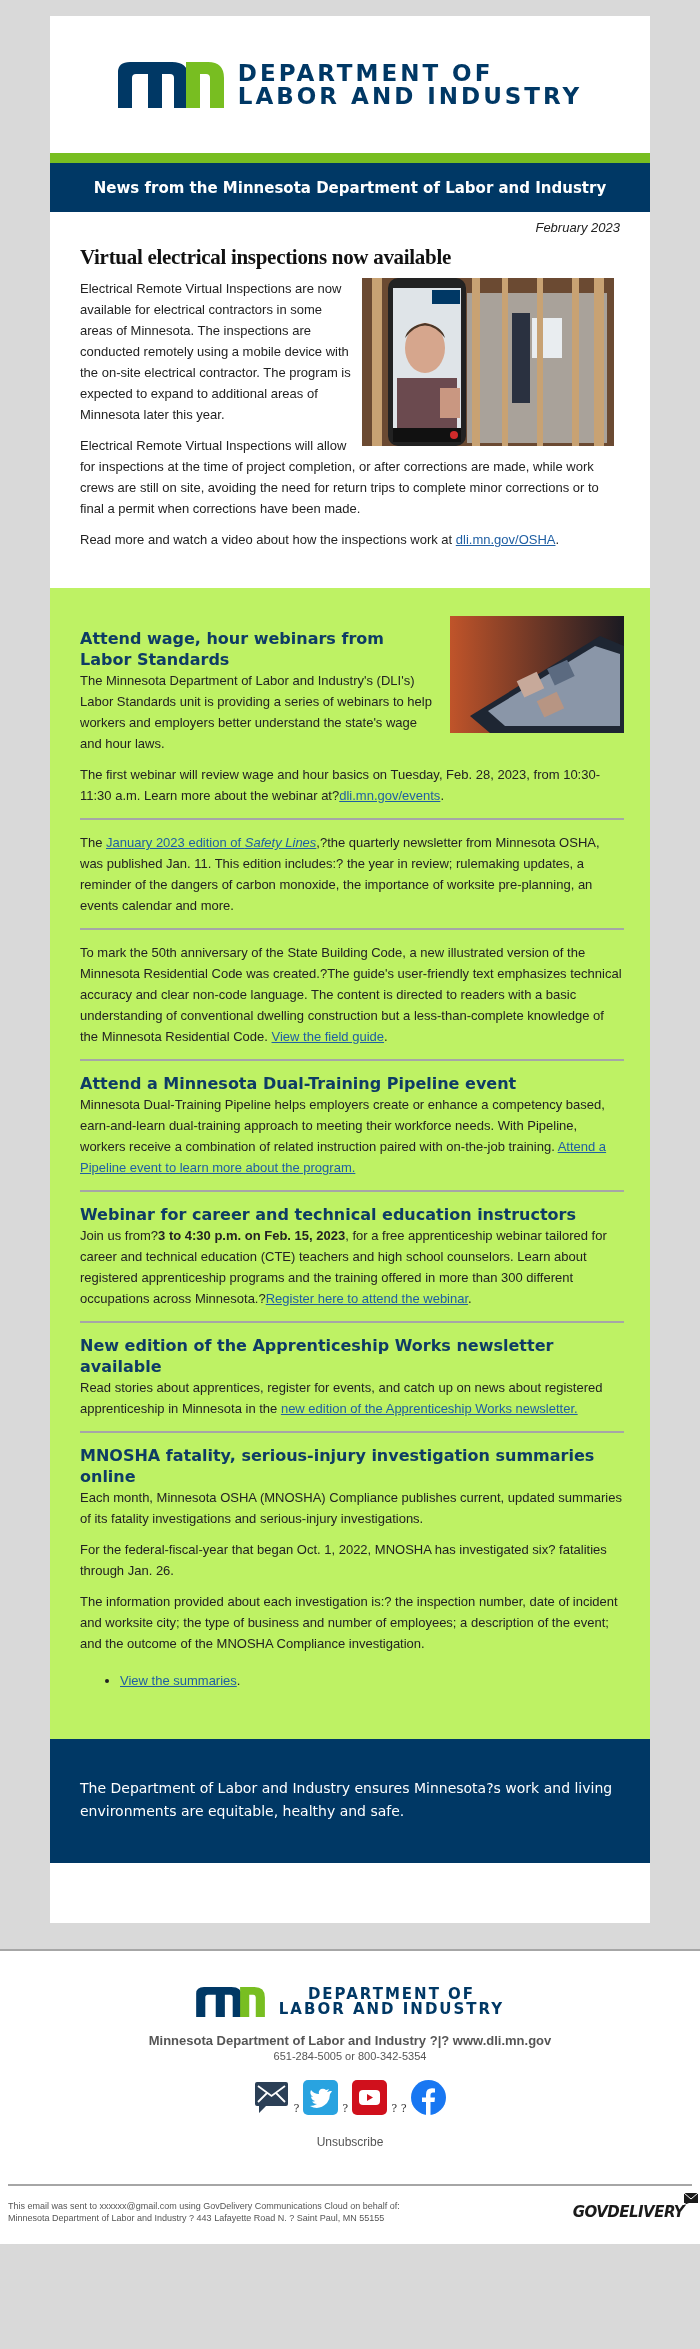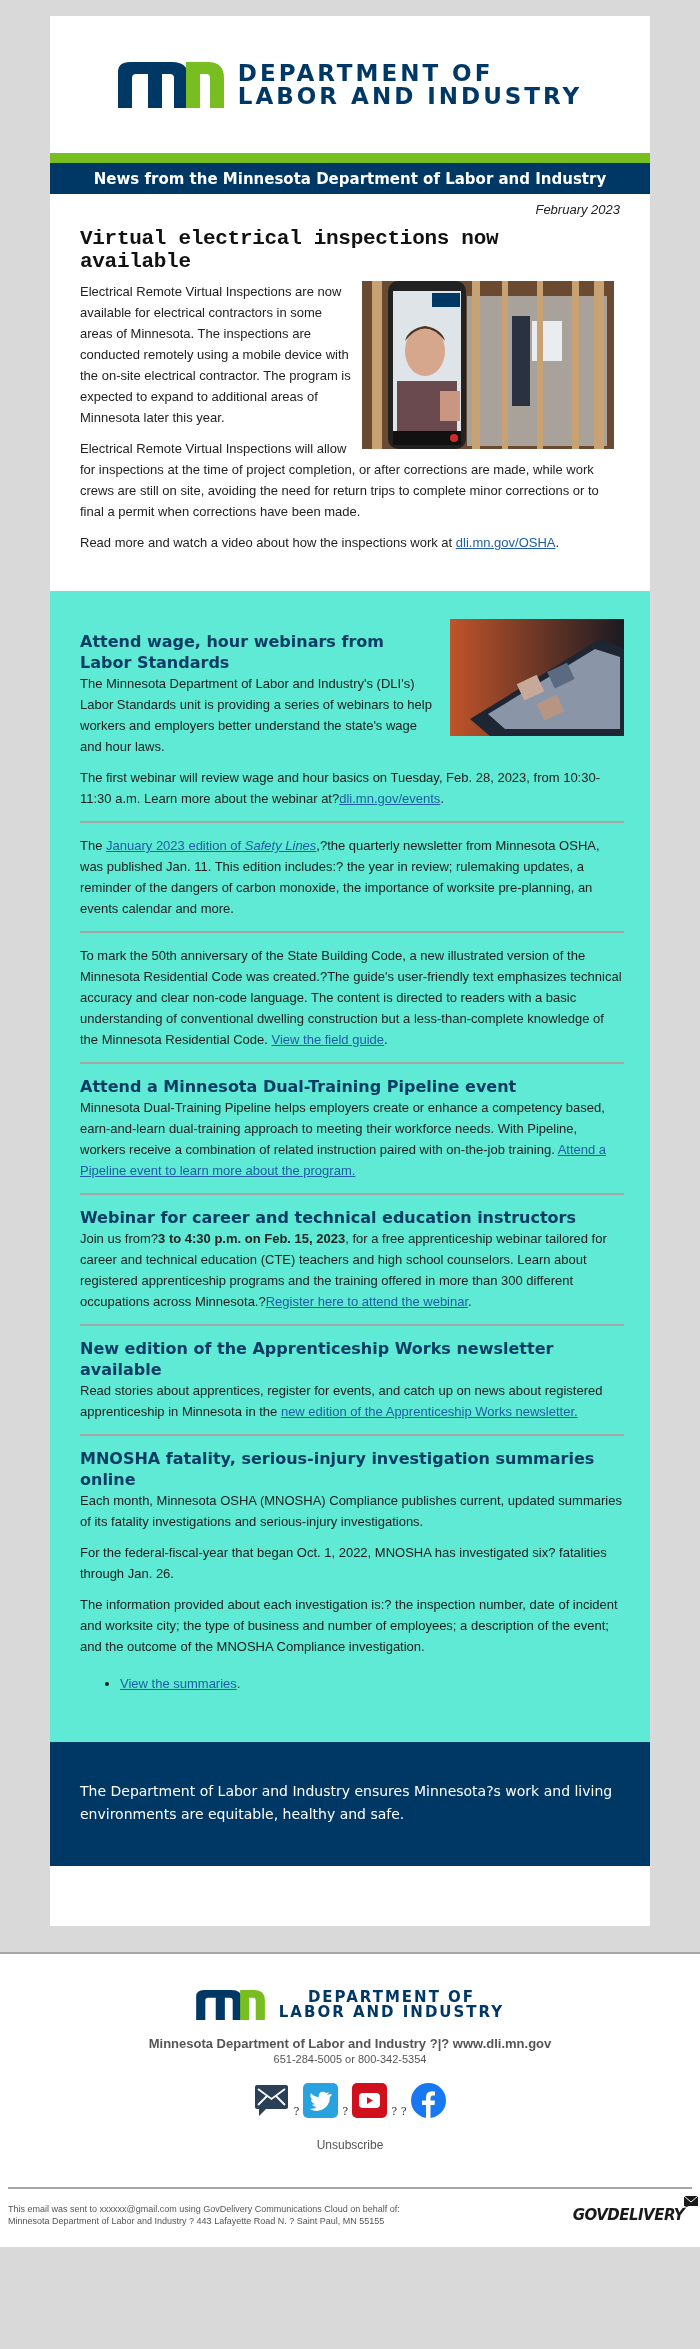--- a/index.html
+++ b/index.html
@@ -13,31 +13,31 @@
     .logo-area { height: 137px; display: flex; align-items: center; justify-content: center; }
     .logo { display: flex; align-items: center; gap: 14px; }
     .mn-mark { display: flex; align-items: flex-end; }
     .mn-m { width: 70px; height: 46px; position: relative; }
     .mn-n { width: 38px; height: 46px; position: relative; margin-left: -2px; }
     .logo-text { color: #003865; font-family: "DejaVu Sans", sans-serif; font-weight: bold; letter-spacing: 3px; line-height: 1.0; }
     .logo-text .l1 { font-size: 23px; display: block; }
     .logo-text .l2 { font-size: 23px; display: block; }
 
     .green-band { height: 10px; background: #78be21; }
-    .blue-band { height: 31px; background: #003865; color: #fff; display: flex; align-items: center; justify-content: center; font-weight: bold; font-size: 15px; font-family: "DejaVu Sans", sans-serif; }
+    .blue-band { height: 49px; background: #003865; color: #fff; display: flex; align-items: center; justify-content: center; font-weight: bold; font-size: 15px; font-family: "DejaVu Sans", sans-serif; }
 
     .date { text-align: right; font-style: italic; font-size: 13px; padding: 8px 30px 0 0; color: #222; }
 
     .lead { padding: 10px 30px 28px 30px; }
-    .lead h1 { font-family: Liberation Mono, monospace; font-size: 21px; font-weight: bold; color: #111; margin-bottom: 8px; letter-spacing: -0.3px; }
+    .lead h1 { font-family: Liberation Serif, serif; font-size: 21px; font-weight: bold; color: #111; margin-bottom: 8px; letter-spacing: -0.3px; }
     .lead .wrap { overflow: hidden; }
     .lead .photo { float: right; width: 252px; height: 168px; margin: 0 6px 4px 10px; }
     p.body { font-size: 13px; line-height: 21px; margin-bottom: 10px; }
 
-    .gray { background: #5eead4; padding: 40px 26px 36px 30px; }
+    .gray { background: #bef264; padding: 40px 26px 36px 30px; }
     .article { padding: 12px 0 12px 0; border-bottom: 2px solid #a6a6a6; }
     .article:last-child { border-bottom: none; }
     .article:first-child { padding-top: 0; }
     .article h2 { font-family: "DejaVu Sans", sans-serif; font-size: 16px; font-weight: bold; color: #0e3c65; line-height: 21px; }
     .article h2 i { font-style: italic; }
     .article p { font-size: 13px; line-height: 21px; }
     .article p + p { margin-top: 10px; }
     .article .thumb { float: right; width: 174px; height: 117px; margin: -12px 0 4px 10px; }
     .article ul { margin: 16px 0 0 40px; font-size: 13px; line-height: 21px; }
 

